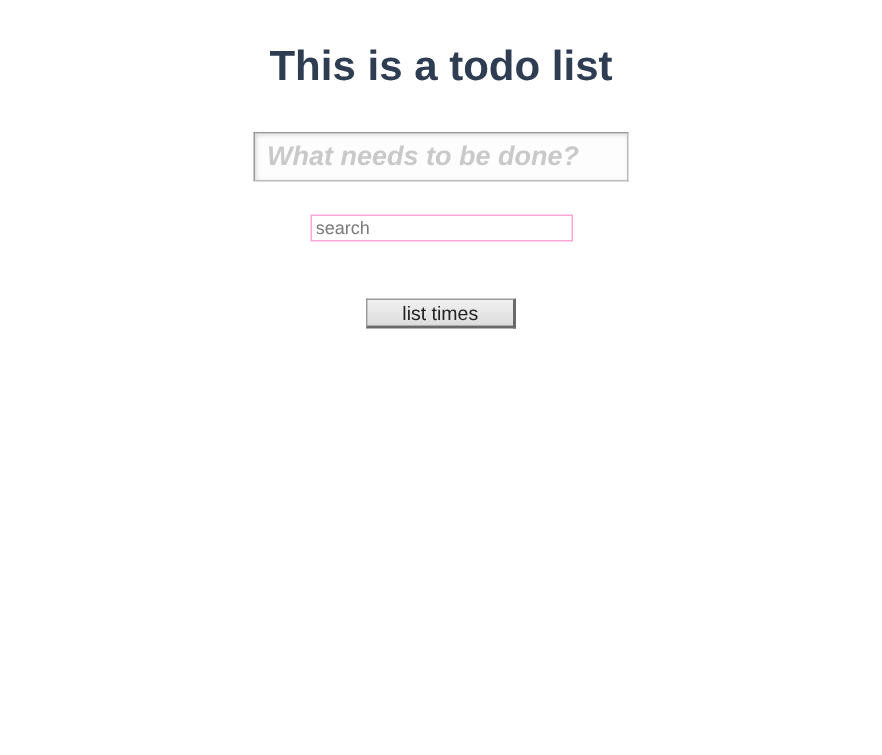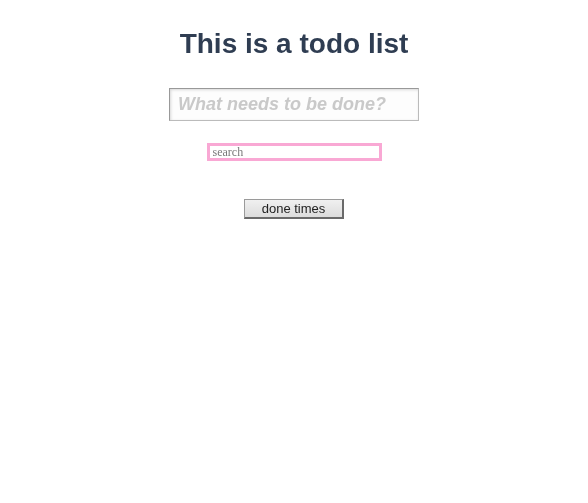--- a/index.html
+++ b/index.html
@@ -41,27 +41,26 @@
     }
     .new-todo-input::placeholder {
       color: #c9c9c9;
       font-style: italic;
       font-weight: bold;
     }
     .search-input {
       margin-top: 22px;
       width: 175px;
       height: 18px;
-      border: 3px solid #f9a8d4;
+      border: 1px solid #f9a8d4;
       background: #fff;
       font-size: 12px;
       color: #3b82f6;
       padding: 0 3px;
       outline: none;
-      font-family: Liberation Serif, serif;
     }
     .search-input::placeholder {
       color: #7a7a7a;
     }
     .show-times-btn {
       margin-top: 38px;
       width: 100px;
       height: 20px;
       background: linear-gradient(#f0f0f0, #dcdcdc);
       border: 1px solid #9a9a9a;
@@ -76,13 +75,13 @@
   </style>
 </head>
 <body>
 
 <h1 class="title">This is a todo list</h1>
 
 <input type="text" class="new-todo-input" placeholder="What needs to be done?" style="">
 
 <input type="text" class="search-input" placeholder="search" style="">
 
-<button class="show-times-btn">done times</button>
+<button class="show-times-btn">list times</button>
 
 </body></html>

